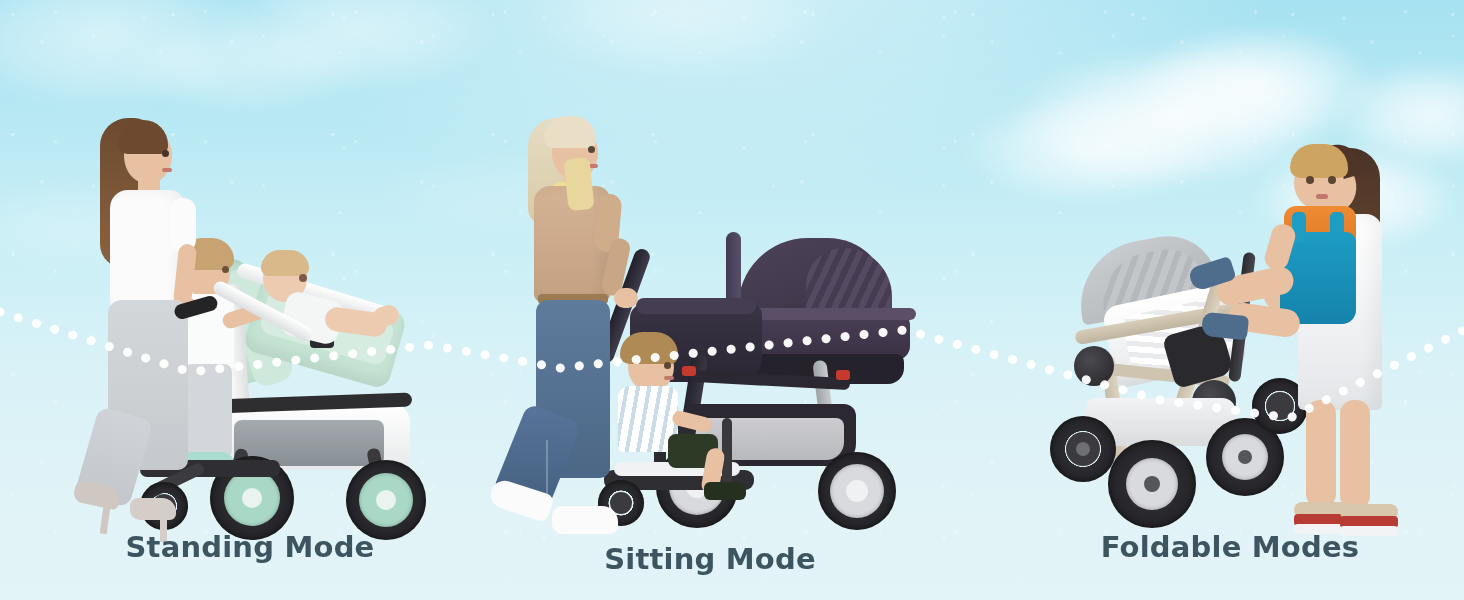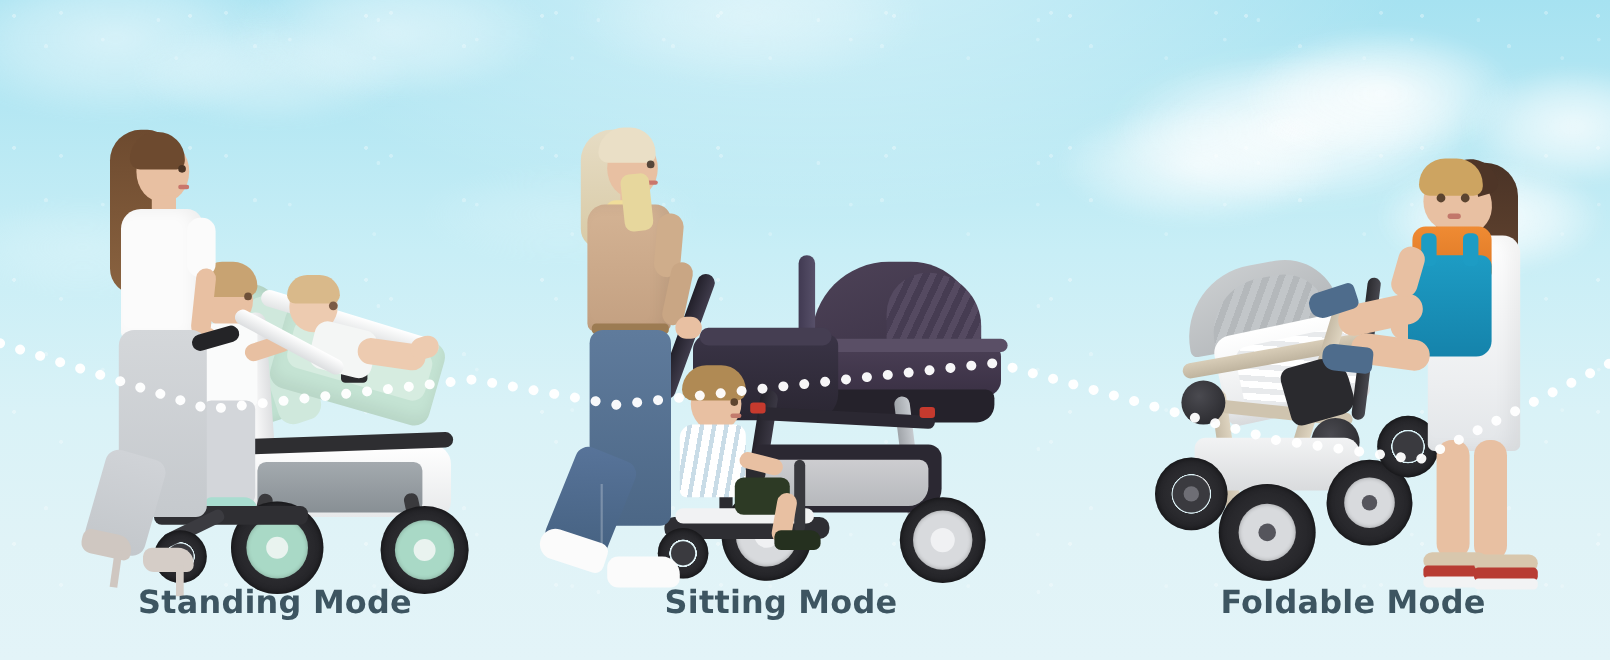--- a/index.html
+++ b/index.html
@@ -287,21 +287,21 @@
         <div class="sh" style="left:32px;top:184px;width:70px;height:10px;background:#9c7b52;border-radius:4px;"></div>
 
         <div class="sh" style="left:30px;top:190px;width:74px;height:178px;background:linear-gradient(180deg,#5f7b9c,#4c6786);border-radius:12px 12px 10px 10px;"></div>
         <div class="sh" style="left:2px;top:300px;width:58px;height:96px;background:linear-gradient(160deg,#58749a,#44607f);border-radius:12px;transform:rotate(22deg);"></div>
         <div class="sh" style="left:40px;top:330px;width:2px;height:60px;background:rgba(255,255,255,.25);"></div>
 
         <div class="sh white" style="left:-16px;top:376px;width:62px;height:28px;border-radius:14px 8px 8px 14px;transform:rotate(18deg);"></div>
         <div class="sh white" style="left:46px;top:396px;width:66px;height:28px;border-radius:10px 16px 8px 10px;"></div>
       </div>
     </div>
-    <div class="caption" style="left:0;width:420px;bottom:36px;">Sitting Mode</div>
+    <div class="caption" style="left:0;width:420px;bottom:24px;">Sitting Mode</div>
   </div>
 
   <div class="panel" style="left:1030px;width:400px;height:600px;">
     <div class="scene" style="left:0;width:400px;height:430px;">
 
       <div class="sh" style="left:16px;top:60px;width:260px;height:370px;">
 
         <div class="sh" style="left:30px;top:72px;width:140px;height:74px;background:linear-gradient(160deg,#cdd0d2,#aeb2b5);border-radius:66px 50px 8px 6px;transform:rotate(-10deg);"></div>
         <div class="sh" style="left:54px;top:84px;width:106px;height:62px;background:repeating-linear-gradient(120deg,#c2c6c9 0 7px,#b4b8bb 7px 13px);border-radius:50px 40px 8px 6px;transform:rotate(-10deg);"></div>
 
@@ -379,17 +379,17 @@
         <div class="sh" style="left:68px;top:84px;width:14px;height:30px;background:#1d9cc4;border-radius:5px;"></div>
 
         <div class="sh skin" style="left:-46px;top:144px;width:78px;height:28px;border-radius:14px;transform:rotate(-12deg);"></div>
         <div class="sh skin" style="left:-34px;top:178px;width:72px;height:28px;border-radius:14px;transform:rotate(8deg);"></div>
         <div class="sh" style="left:-72px;top:134px;width:44px;height:24px;background:#4e6c8c;border-radius:10px 6px 6px 12px;transform:rotate(-18deg);"></div>
         <div class="sh" style="left:-60px;top:186px;width:46px;height:24px;background:#4e6c8c;border-radius:10px 6px 6px 12px;transform:rotate(6deg);"></div>
 
         <div class="sh skin" style="left:6px;top:96px;width:24px;height:46px;border-radius:11px;transform:rotate(16deg);"></div>
       </div>
     </div>
-    <div class="caption" style="left:0;width:400px;bottom:36px;">Foldable Mode</div>
+    <div class="caption" style="left:0;width:400px;bottom:36px;">Foldable Modes</div>
   </div>
 
 
 </div>
 
 </body></html>

